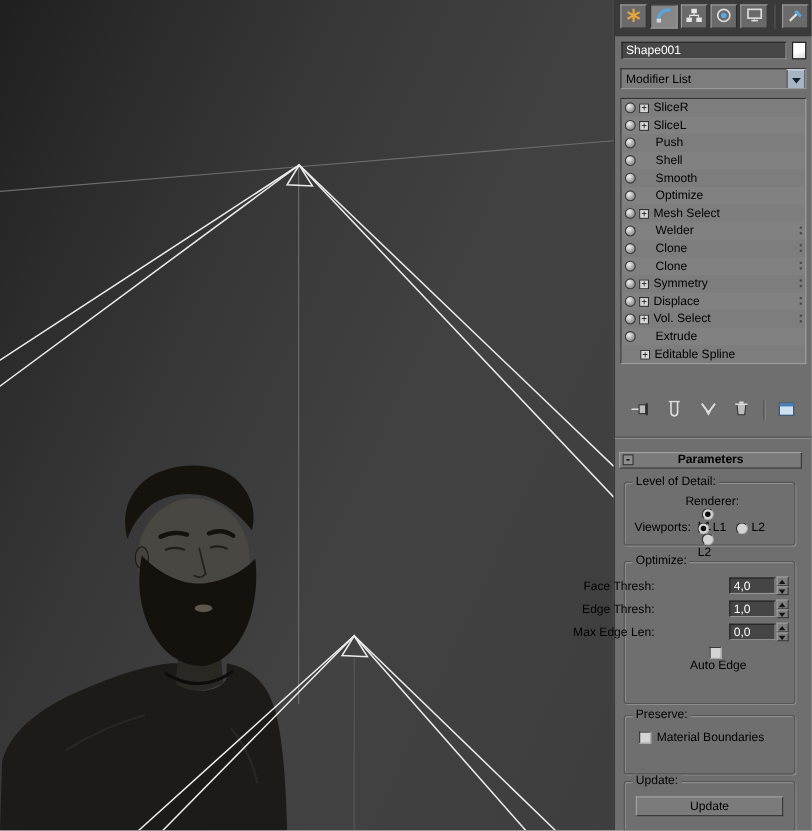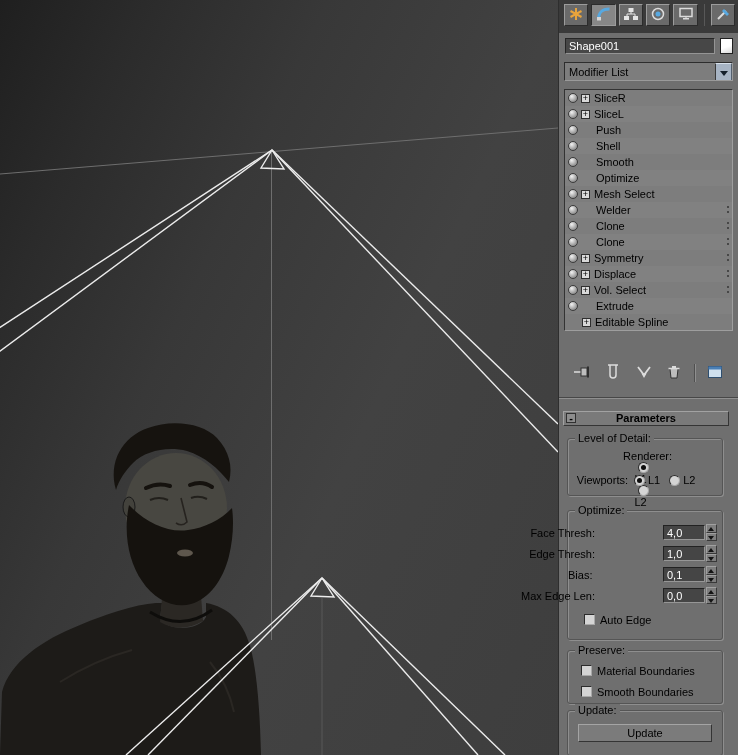--- a/index.html
+++ b/index.html
@@ -124,21 +124,21 @@
   }
   .spinner { width:11px; height:17px; display:flex; flex-direction:column; flex:none; margin-left:1px; }
   .spin { flex:1; background:#7e7e7e; position:relative; cursor:pointer;
     border:1px solid; border-color:#a0a0a0 #383838 #383838 #a0a0a0; }
   .spin.up::after { content:""; position:absolute; left:1px; top:2px;
     border-left:3px solid transparent; border-right:3px solid transparent; border-bottom:4px solid #141414; }
   .spin.down::after { content:""; position:absolute; left:1px; top:2px;
     border-left:3px solid transparent; border-right:3px solid transparent; border-top:4px solid #141414; }
 
   .check-row { display:flex; align-items:center; height:21px; padding-left:13px; }
-  .check-row.indent { padding-left:16px; }
+  .check-row.indent { padding-left:16px;flex-direction:column; }
   .checkbox {
     width:11px; height:11px; background:#d4d4d4; margin-right:5px; flex:none; cursor:pointer;
     border:1px solid; border-color:#2c2c2c #a8a8a8 #a8a8a8 #2c2c2c;
   }
   .g-opt .check-row { margin-top:3px; }
 
   .g-pre { top:650px; height:54px; }
   .g-pre .check-row.first { margin-top:9px; }
 
   .g-upd { top:710px; height:46px; }
@@ -452,51 +452,39 @@
       </div>
       <div class="opt-row">
         <span class="opt-label">Edge Thresh:</span>
         <input class="num-field" type="text" value="1,0" style="">
         <span class="spinner">
             <span class="spin up"></span>
             <span class="spin down"></span>
           </span>
       </div>
       <div class="opt-row">
-        <span class="opt-label">Bias:</span>
-        <input class="num-field" type="text" value="0,1" style="">
-        <span class="spinner">
-            <span class="spin up"></span>
-            <span class="spin down"></span>
-          </span>
-      </div>
-      <div class="opt-row">
         <span class="opt-label">Max Edge Len:</span>
         <input class="num-field" type="text" value="0,0" style="">
         <span class="spinner">
             <span class="spin up"></span>
             <span class="spin down"></span>
           </span>
       </div>
       <div class="check-row indent">
         <span class="checkbox"></span>
         <span>Auto Edge</span>
       </div>
     </div>
 
     <div class="group g-pre">
       <span class="group-title">Preserve:</span>
       <div class="check-row first">
         <span class="checkbox"></span>
         <span>Material Boundaries</span>
       </div>
-      <div class="check-row">
-        <span class="checkbox"></span>
-        <span>Smooth Boundaries</span>
-      </div>
     </div>
 
     <div class="group g-upd">
       <span class="group-title">Update:</span>
       <button class="update-btn">Update</button>
     </div>
 
   </div>
 </div>
 

